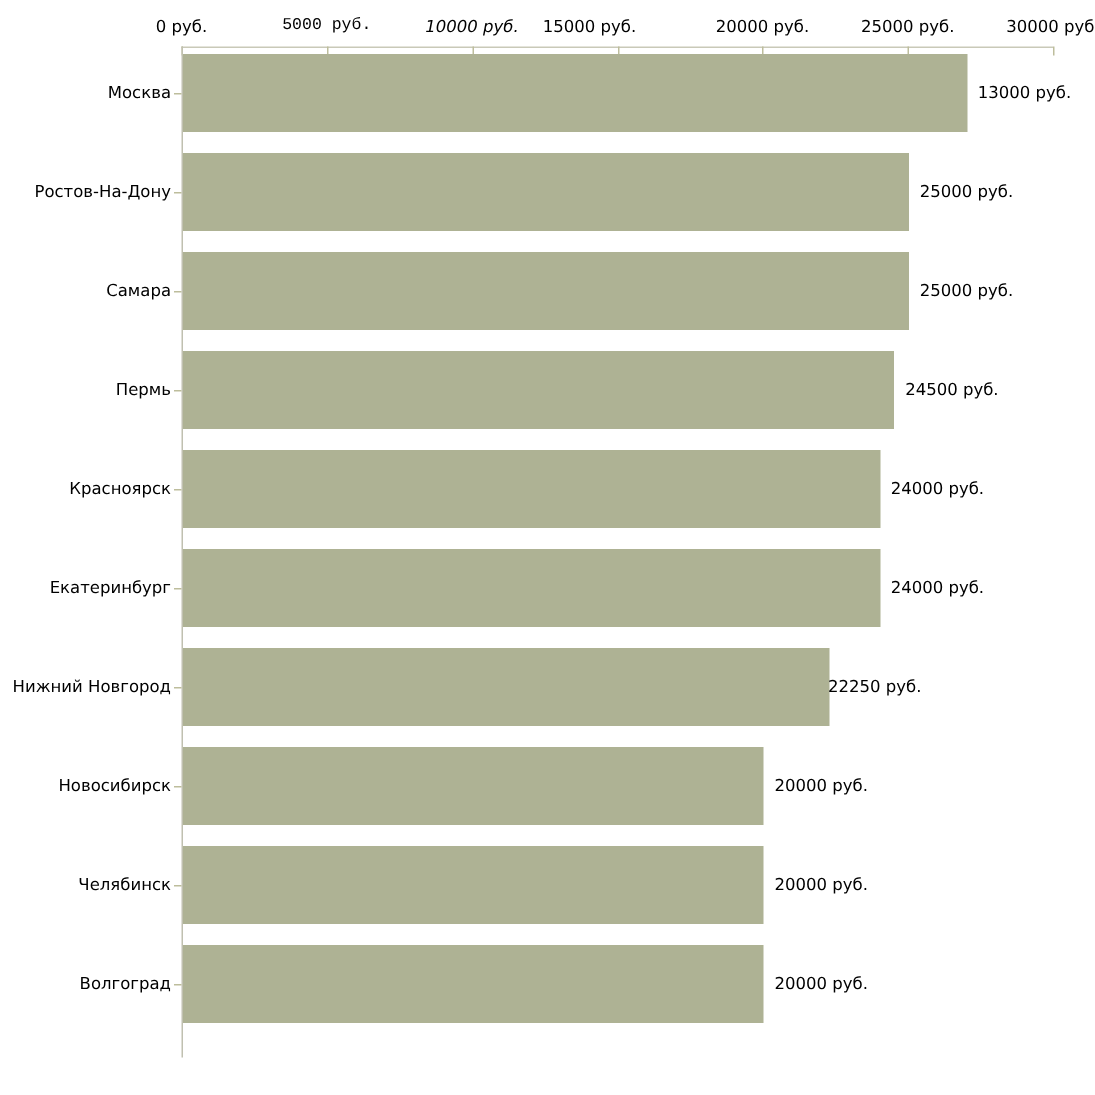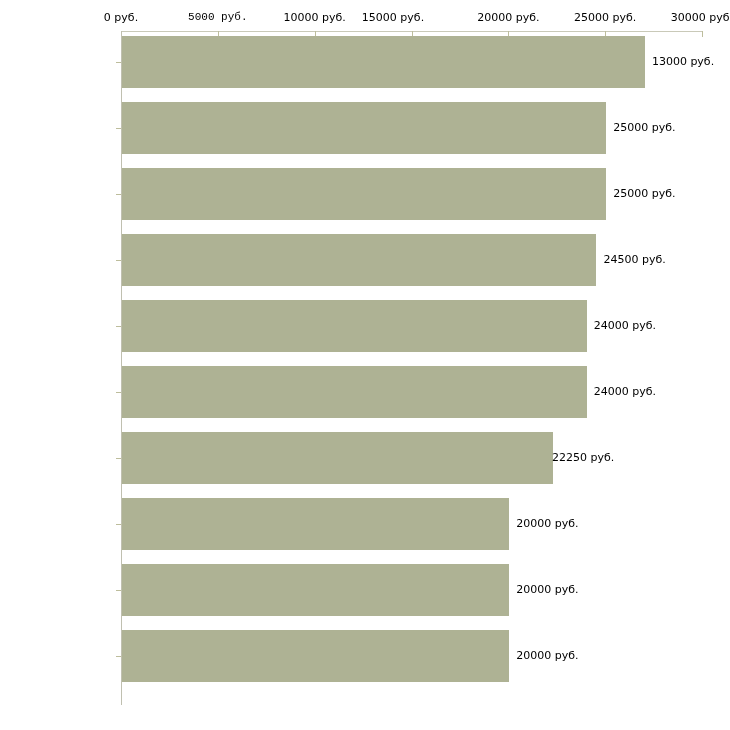--- a/index.html
+++ b/index.html
@@ -114,34 +114,46 @@
 <div id="chart-root">
 
   <div id="top-axis">
     <div class="axis-line-h"></div>
     <div id="x-ticks">
         <div class="axis-tick-top" style="left: 121px;"></div>
         <div class="axis-tick-label" style="left: 121px;">0 руб.</div>
         <div class="axis-tick-top" style="left: 217.833px;"></div>
         <div class="axis-tick-label" style="left: 217.833px; font-family: Liberation Mono, monospace;">5000 руб.</div>
         <div class="axis-tick-top" style="left: 314.667px;"></div>
-        <div class="axis-tick-label" style="left: 314.667px;">10000 руб.</div>
+        <div class="axis-tick-label" style="left: 314.667px; font-style: italic;">10000 руб.</div>
         <div class="axis-tick-top" style="left: 411.5px;"></div>
         <div class="axis-tick-label" style="left: 393px;">15000 руб.</div>
         <div class="axis-tick-top" style="left: 508.333px;"></div>
         <div class="axis-tick-label" style="left: 508.333px;">20000 руб.</div>
         <div class="axis-tick-top" style="left: 605.167px;"></div>
         <div class="axis-tick-label" style="left: 605.167px;">25000 руб.</div>
         <div class="axis-tick-top" style="left: 702px;"></div>
         <div class="axis-tick-label" style="left: 702px;">30000 руб.</div>
       </div>
   </div>
 
   <div class="axis-line-v"></div>
 
+  <div id="cat-labels">
+      <div class="cat-label" style="top: 56px;">Москва</div>
+      <div class="cat-label" style="top: 122px;">Ростов-На-Дону</div>
+      <div class="cat-label" style="top: 188px;">Самара</div>
+      <div class="cat-label" style="top: 254px;">Пермь</div>
+      <div class="cat-label" style="top: 320px;">Красноярск</div>
+      <div class="cat-label" style="top: 386px;">Екатеринбург</div>
+      <div class="cat-label" style="top: 452px;">Нижний Новгород</div>
+      <div class="cat-label" style="top: 518px;">Новосибирск</div>
+      <div class="cat-label" style="top: 584px;">Челябинск</div>
+      <div class="cat-label" style="top: 650px;">Волгоград</div>
+    </div>
   <div id="cat-ticks">
       <div class="cat-tick" style="top: 62px;"></div>
       <div class="cat-tick" style="top: 128px;"></div>
       <div class="cat-tick" style="top: 194px;"></div>
       <div class="cat-tick" style="top: 260px;"></div>
       <div class="cat-tick" style="top: 326px;"></div>
       <div class="cat-tick" style="top: 392px;"></div>
       <div class="cat-tick" style="top: 458px;"></div>
       <div class="cat-tick" style="top: 524px;"></div>
       <div class="cat-tick" style="top: 590px;"></div>

